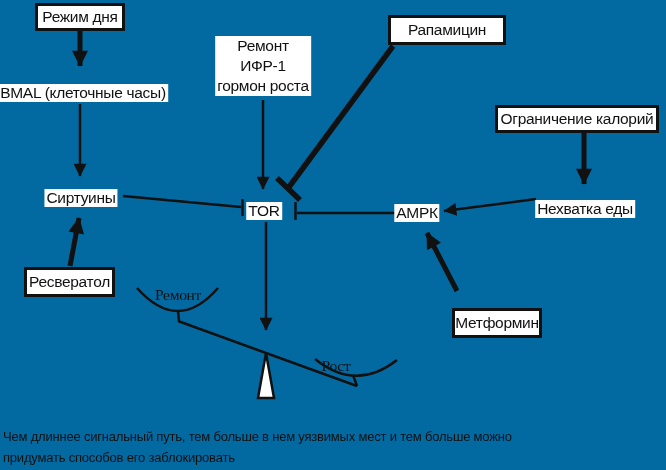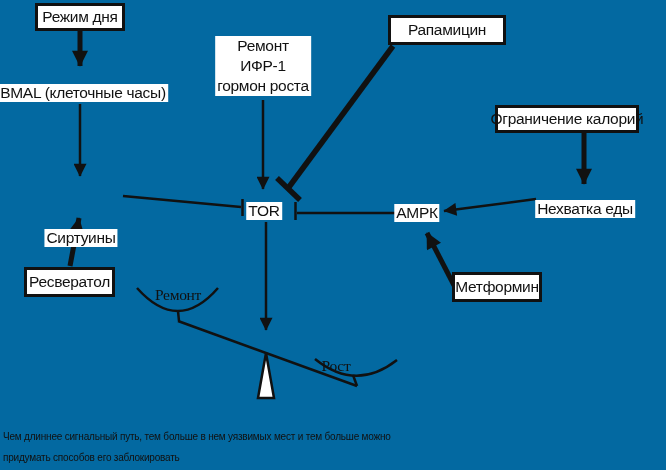--- a/index.html
+++ b/index.html
@@ -15,21 +15,21 @@
   }
   .lbl.noBg{background:transparent;padding:0;font-family:Liberation Serif, serif;}
   .box{
     position:absolute;z-index:2;border:3px solid #111;background:#fff;
     display:flex;align-items:center;justify-content:center;
     font-size:15.5px;letter-spacing:-0.3px;white-space:nowrap;box-sizing:border-box;
   }
   .multiline{line-height:20px;}
   .caption{
     position:absolute;z-index:2;left:3px;top:426px;width:660px;
-    font-size:10px;line-height:21px;letter-spacing:-0.2px;color:#111;text-align:left;
+    font-size:13px;line-height:21px;letter-spacing:-0.2px;color:#111;text-align:left;
   }
 </style>
 </head>
 <body>
 
 <div class="stage">
 
   <svg class="layer" width="666" height="470" viewBox="0 0 666 470">
     <defs>
       <marker id="mhs" viewBox="0 0 10 10" refX="9.5" refY="5" markerWidth="15" markerHeight="13" orient="auto" markerUnits="userSpaceOnUse">
@@ -77,39 +77,39 @@
       </g>
     </g>
   </svg>
 
   <div class="box" style="left:35px;top:3px;width:90px;height:28px;">
     <span>Режим дня</span>
   </div>
   <div class="box" style="left:388px;top:15px;width:118px;height:30px;">
     <span>Рапамицин</span>
   </div>
-  <div class="box" style="left:495px;top:105px;width:144px;height:28px;">
+  <div class="box" style="left:495px;top:105px;width:164px;height:28px;">
     <span>Ограничение калорий</span>
   </div>
   <div class="box" style="left:24px;top:267px;width:91px;height:30px;">
     <span>Ресвератол</span>
   </div>
-  <div class="box" style="left:452px;top:272px;width:90px;height:30px;">
+  <div class="box" style="left:452px;top:308px;width:90px;height:30px;">
     <span>Метформин</span>
   </div>
 
   <div class="lbl" style="left:83px;top:84px;">BMAL (клеточные часы)</div>
 
   <div class="lbl multiline" style="left:263px;top:36px;">
     <div>Ремонт</div>
     <div>ИФР-1</div>
     <div>гормон роста</div>
   </div>
 
-  <div class="lbl" style="left:81px;top:189px;margin-top:40px;">Сиртуины</div>
+  <div class="lbl" style="left:81px;top:189px;">Сиртуины</div>
 
   <div class="lbl" style="left:264px;top:202px;text-align:right;">TOR</div>
 
   <div class="lbl" style="left:417px;top:204px;">АМРК</div>
 
   <div class="lbl" style="left:585px;top:200px;">Нехватка еды</div>
 
   <div class="lbl noBg" style="left:178px;top:286px;">Ремонт</div>
 
   <div class="lbl noBg" style="left:336px;top:357px;">Рост</div>

